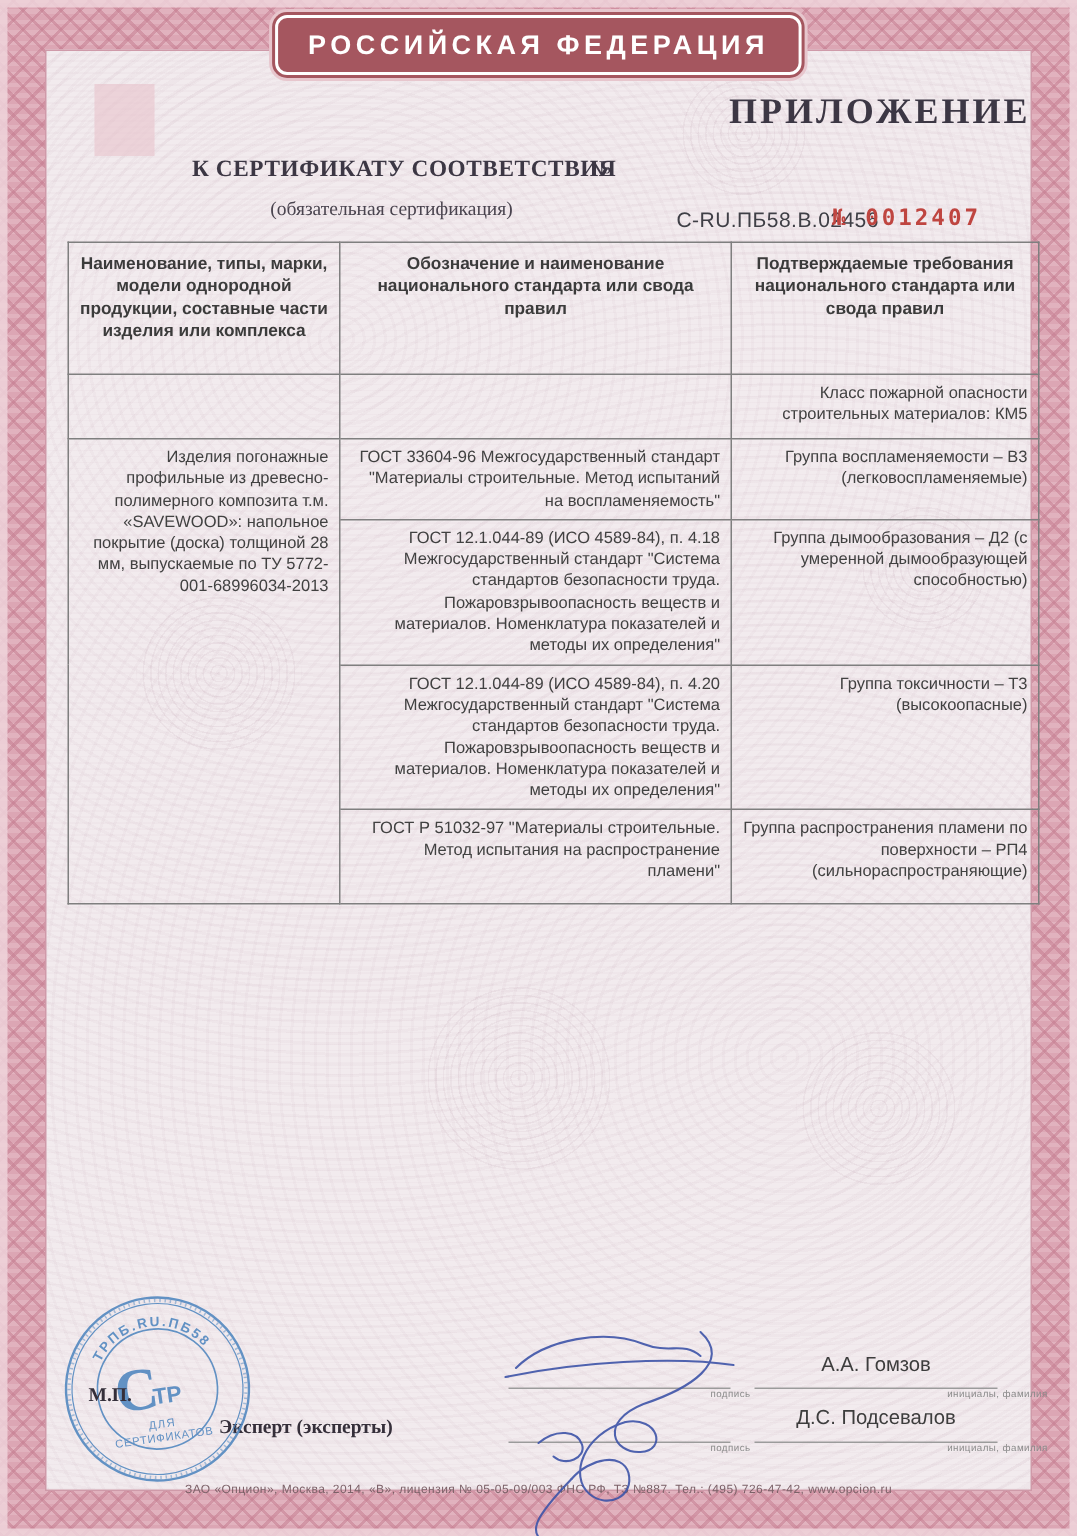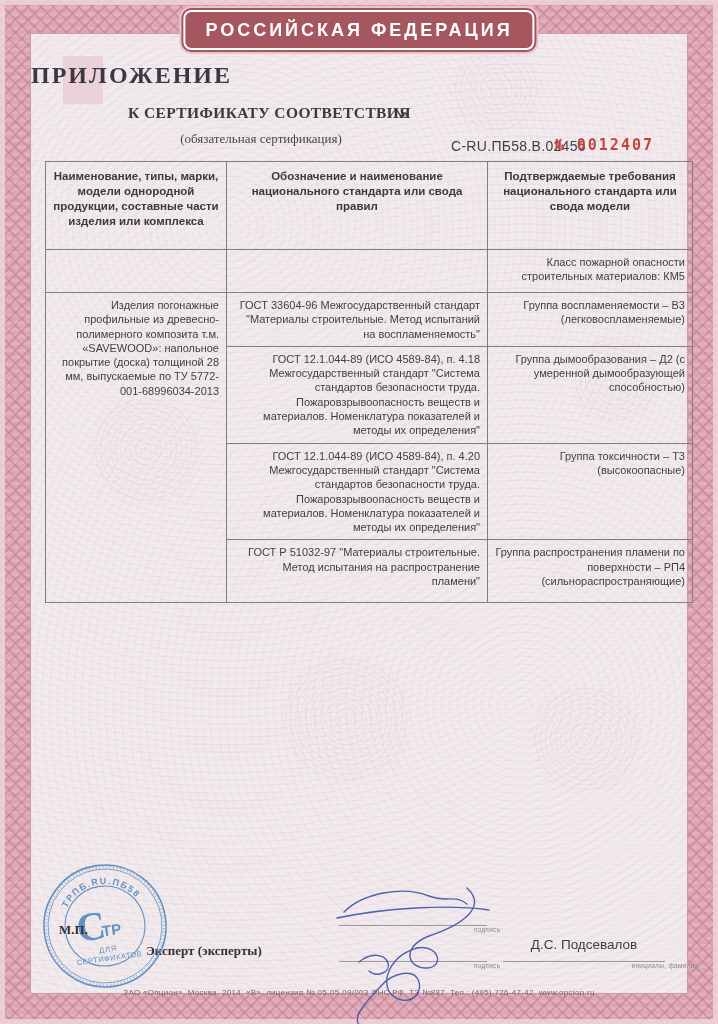--- a/index.html
+++ b/index.html
@@ -33,21 +33,21 @@
 
   
   .banner {
     position:absolute; left:50%; top:-24px; transform:translateX(-50%);
     background:#a5565f; color:#fff; padding:8px 20px 7px;
     border:2px solid #fff; box-shadow:0 0 0 2px #a5565f, 0 0 0 4px #e7c6cd;
     border-radius:8px; white-space:nowrap;
     font-weight:bold; font-size:18px; letter-spacing:3px;
   }
   .title {
-    position:absolute; left:0; top:28px; width:100%; text-align:left;
+    position:absolute; left:0; top:28px; width:100%; text-align:right;
     font-family:"Liberation Serif", serif; font-weight:bold; font-size:24px;
     letter-spacing:2px; color:#3c3744;
   }
   .subtitle { position:absolute; left:97px; top:70px;
     font-family:"Liberation Serif", serif; font-weight:bold; font-size:15.5px; color:#3c3744; letter-spacing:.4px; }
   .numsign { position:absolute; left:362px; top:71px;
     font-family:"Liberation Serif", serif; font-size:15px; color:#3c3744; }
   .certnum { position:absolute; left:420px; top:72px; font-size:14px; color:#3f3f46; letter-spacing:.3px;margin-top:32px; }
   .certtype { position:absolute; left:100px; top:97px; width:260px; text-align:center;
     font-family:"Liberation Serif", serif; font-size:13px; color:#4a444f; }
@@ -107,21 +107,21 @@
     <table class="std">
       <colgroup>
           <col class="c1">
           <col class="c2">
           <col class="c3">
         </colgroup>
       <tbody>
           <tr class="h-header">
         <th>Наименование, типы, марки, модели однородной продукции, составные части изделия или комплекса</th>
         <th>Обозначение и наименование национального стандарта или свода правил</th>
-        <th>Подтверждаемые требования национального стандарта или свода модели</th>
+        <th>Подтверждаемые требования национального стандарта или свода правил</th>
       </tr>
       <tr class="h-r1">
         <td></td>
         <td></td>
         <td>Класс пожарной опасности строительных материалов: КМ5</td>
       </tr>
       <tr class="h-r2">
         <td rowspan="4">Изделия погонажные профильные из древесно-полимерного композита т.м. «SAVEWOOD»: напольное покрытие (доска) толщиной 28 мм, выпускаемые по ТУ 5772-001-68996034-2013</td>
         <td>ГОСТ 33604-96 Межгосударственный стандарт "Материалы строительные. Метод испытаний на воспламеняемость"</td>
         <td>Группа воспламеняемости – В3 (легковоспламеняемые)</td>
@@ -138,20 +138,24 @@
         <td>ГОСТ Р 51032-97 "Материалы строительные. Метод испытания на распространение пламени"</td>
         <td>Группа распространения пламени по поверхности – РП4 (сильнораспространяющие)</td>
       </tr>
     </tbody>
       </table>
 
     <div class="sig-label" style="left:115px; top:908px;">Эксперт (эксперты)</div>
 
     <div class="line-block" style="left:308px; top:872px; width:148px; height:20px;">
       <span class="line-cap">подпись</span>
+    </div>
+    <div class="line-block" style="left:472px; top:868px; width:162px; height:24px;">
+      <div class="name-txt">А.А. Гомзов</div>
+      <span class="line-cap">инициалы, фамилия</span>
     </div>
 
     <div class="line-block" style="left:308px; top:908px; width:148px; height:20px;">
       <span class="line-cap">подпись</span>
     </div>
     <div class="line-block" style="left:472px; top:903px; width:162px; height:25px;">
       <div class="name-txt">Д.С. Подсевалов</div>
       <span class="line-cap">инициалы, фамилия</span>
     </div>
 

